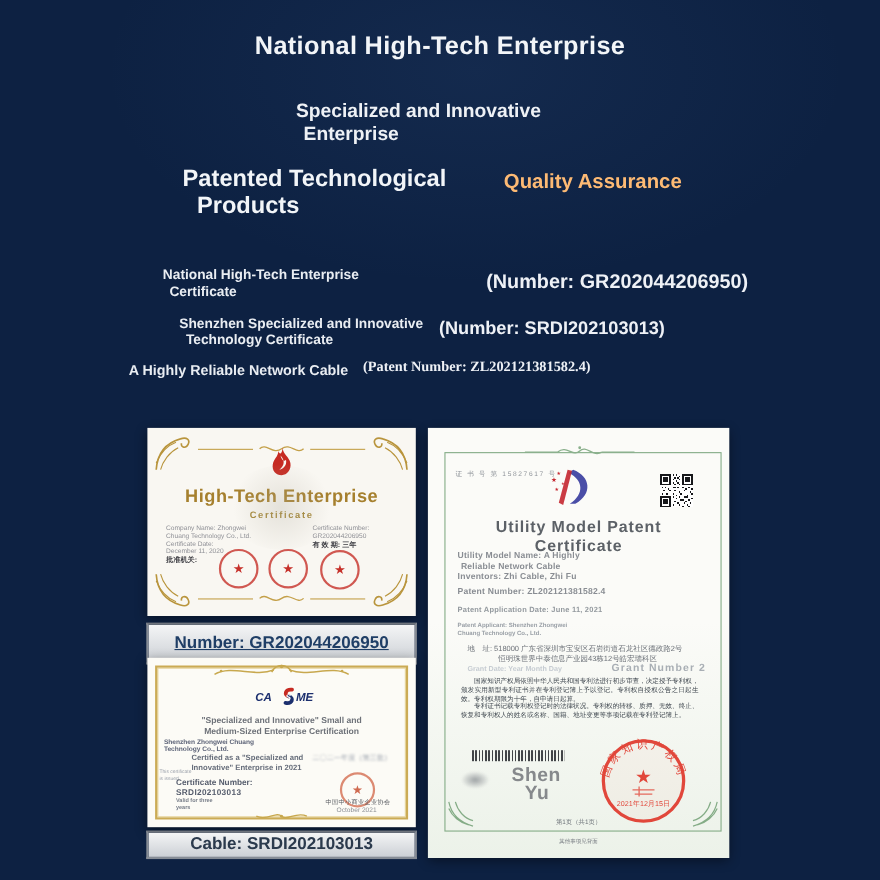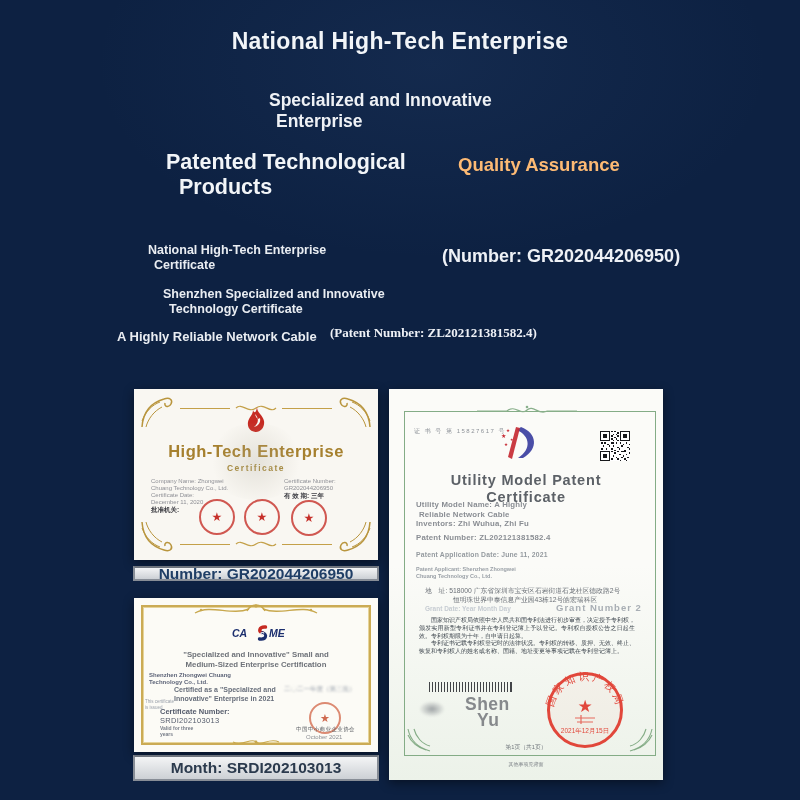--- a/index.html
+++ b/index.html
@@ -25,21 +25,21 @@
   .r3{left:117px;top:329px;font-size:13px;}
   .rownum{position:absolute;font-weight:700;color:#eef1f6;}
   .n1{left:394px;top:246px;font-size:18px;margin-left:48px;}
   .n2{left:399px;top:290px;font-size:16.5px;}
   .n3{left:330px;top:325px;font-size:13px;font-family:Liberation Serif, serif;}
 
   
   .cert{position:absolute;background:#f9f7f2;box-shadow:0 3px 10px rgba(0,0,0,.45);}
   .numbar{position:absolute;left:133px;width:246px;box-sizing:border-box;display:flex;align-items:center;justify-content:center;
         background:linear-gradient(180deg,#f4f5f6,#ccd0d5);border:2px solid #878d96;border-top-color:#6e747d;font-weight:700;}
-  .bar1{top:566px;height:15px;color:#1f3e66;font-size:15.5px;}
+  .bar1{top:566px;height:38px;color:#1f3e66;font-size:15.5px;text-decoration:underline;}
   .bar2{top:755px;height:26px;color:#2b3a4d;font-size:15.5px;}
 
   
   .cert1{left:134px;top:389px;width:244px;height:171px;}
   .cert1::after{content:"";position:absolute;left:30%;top:20%;width:40%;height:45%;border-radius:50%;
         background:radial-gradient(circle,rgba(175,170,155,.28),transparent 70%);}
   .gcor{position:absolute;width:34px;height:34px;}
   .gcor path{stroke:#b9953d;fill:none;}
   .tl{left:6px;top:6px;} .tr{right:6px;top:6px;transform:scaleX(-1);}
   .bl{left:6px;bottom:6px;transform:scaleY(-1);} .br{right:6px;bottom:6px;transform:scale(-1,-1);}
@@ -61,21 +61,21 @@
   
   .cert2{left:134px;top:598px;width:244px;height:154px;background:#fcfbf6;}
   .goldframe{position:absolute;inset:7px;border:2px solid #cbab55;box-shadow:inset 0 0 0 1px #e6d49a;}
   .crown{position:absolute;left:50%;transform:translateX(-50%);top:3px;}
   .casme{position:absolute;left:98px;top:26px;}
   .c2title{position:absolute;top:52px;width:100%;text-align:center;font-size:7.8px;font-weight:700;color:#6e7279;line-height:9.5px;}
   .c2company{position:absolute;left:15px;top:74px;font-size:6px;font-weight:700;color:#5d6478;line-height:7px;filter:blur(.3px);}
   .c2certified{position:absolute;left:40px;top:88px;font-size:7px;font-weight:700;color:#666d7a;line-height:8.5px;filter:blur(.3px);}
   .c2note{position:absolute;left:11px;top:101px;font-size:4.5px;color:#9aa0aa;line-height:5.5px;}
   .c2numlabel{position:absolute;left:26px;top:109px;font-size:7.5px;font-weight:700;color:#555c6c;filter:blur(.2px);}
-  .c2number{position:absolute;left:26px;top:118px;font-size:7.5px;font-weight:400;color:#555c6c;letter-spacing:.3px;filter:blur(.2px);}
+  .c2number{position:absolute;left:26px;top:118px;font-size:7.5px;font-weight:700;color:#555c6c;letter-spacing:.3px;filter:blur(.2px);}
   .c2valid{position:absolute;left:26px;top:127px;font-size:5px;font-weight:700;color:#777d88;line-height:6px;}
   .c2right{position:absolute;left:150px;top:87px;font-size:6.5px;color:#9aa1ac;filter:blur(1px);}
   .c2seal{left:175px;top:104px;width:28px;height:28px;font-size:11px;border-color:rgba(210,100,70,.75);color:#cf6a50;}
   .c2assoc{position:absolute;left:162px;top:128px;font-size:5.5px;color:#55585e;letter-spacing:.4px;filter:blur(.3px);}
   .c2date{position:absolute;left:172px;top:136px;font-size:6px;color:#8c8f94;filter:blur(.3px);}
   .botflor{position:absolute;left:50%;transform:translateX(-50%);bottom:5px;}
 
   
   .cert3{left:389px;top:389px;width:274px;height:391px;background:linear-gradient(180deg,#fbfbf8 45%,#ecf2e9);}
   .greenframe{position:absolute;left:15px;right:7px;top:22px;bottom:24px;border:1px solid #84ac86;}
@@ -129,20 +129,21 @@
   <div class="rowlabel r1">
     <div>National High-Tech Enterprise</div>
     <div class="ind">Certificate</div>
   </div>
   <div class="rownum n1">(Number: GR202044206950)</div>
 
   <div class="rowlabel r2">
     <div>Shenzhen Specialized and Innovative</div>
     <div class="ind">Technology Certificate</div>
   </div>
+  <div class="rownum n2">(Number: SRDI202103013)</div>
 
   <div class="rowlabel r3">A Highly Reliable Network Cable</div>
   <div class="rownum n3">(Patent Number: ZL202121381582.4)</div>
 
   <div class="cert cert1">
     <svg class="gcor tl" viewBox="0 0 34 34">
       <path d="M2,32 C3,18 10,8 24,4 C30,2 33,5 31,9 C29,13 24,12 25,8" stroke-width="1.5"></path>
       <path d="M2,26 C6,16 12,10 20,7" stroke-width="1"></path>
       <path d="M6,32 C8,24 14,16 22,12" stroke-width="1"></path>
     </svg>
@@ -263,21 +264,21 @@
     <div class="c2assoc">中国中小商业企业协会</div>
     <div class="c2date">October 2021</div>
 
     <svg class="botflor" width="50" height="10" viewBox="0 0 50 10">
       <path d="M2,5 C12,10 20,0 25,5 C30,10 38,0 48,5" stroke="#c8a84e" fill="none" stroke-width="1.2"></path>
       <circle cx="25" cy="5" r="1.4" fill="#c8a84e"></circle>
     </svg>
   </div>
 
   <div class="numbar bar2">
-    <span>Month: SRDI202103013</span>
+    <span>Cable: SRDI202103013</span>
   </div>
 
   <div class="cert cert3">
     <div class="greenframe"></div>
     <svg class="greentop" width="100" height="16" viewBox="0 0 100 16">
       <path d="M0,9 H30 M70,9 H100" stroke="#8ab08c" fill="none" stroke-width="1"></path>
       <path d="M30,9 C38,2 44,14 50,8 C56,2 62,14 70,9" stroke="#8ab08c" fill="none" stroke-width="1.2"></path>
       <circle cx="50" cy="5" r="1.3" fill="#8ab08c"></circle>
     </svg>
 
@@ -302,21 +303,21 @@
 
     <div class="ptitle">
       <div>Utility Model Patent</div>
       <div>Certificate</div>
     </div>
 
     <div class="pline pname">
       <div>Utility Model Name: A Highly</div>
       <div class="ind">Reliable Network Cable</div>
     </div>
-    <div class="pline pinv">Inventors: Zhi Wuhua, Zhi Fu</div>
+    <div class="pline pinv">Inventors: Zhi Cable, Zhi Fu</div>
     <div class="pline pnum">Patent Number: ZL202121381582.4</div>
     <div class="pline pdate2">Patent Application Date: June 11, 2021</div>
     <div class="papp">
       <div>Patent Applicant: Shenzhen Zhongwei</div>
       <div>Chuang Technology Co., Ltd.</div>
     </div>
     <div class="paddr">
       <div>地　址: 518000 广东省深圳市宝安区石岩街道石龙社区德政路2号</div>
       <div class="ind">恒明珠世界中泰信息产业园43栋12号皓宏瑞科区</div>
     </div>

